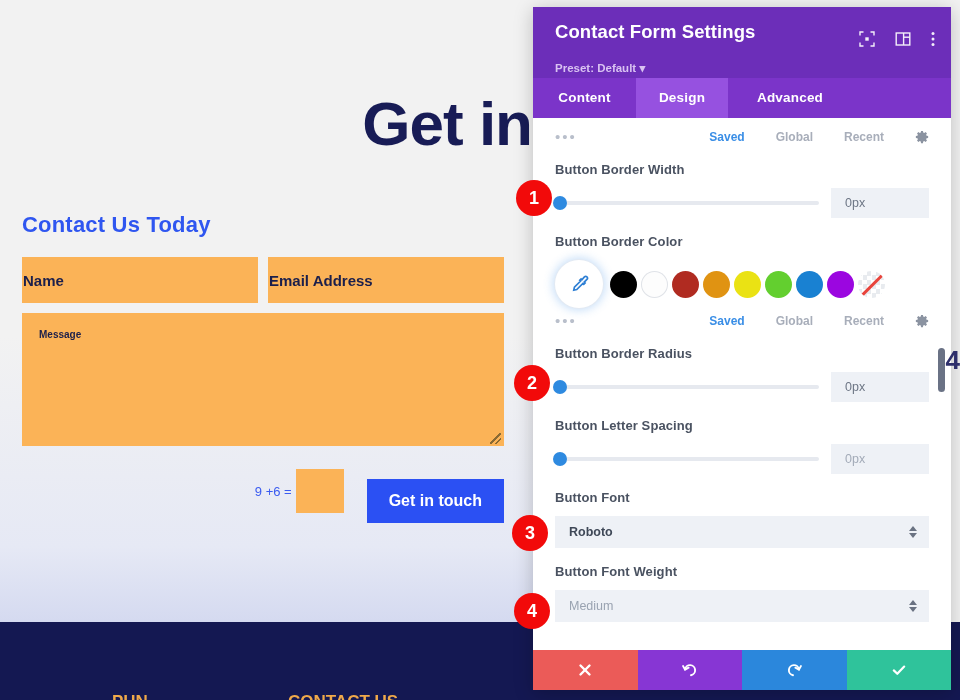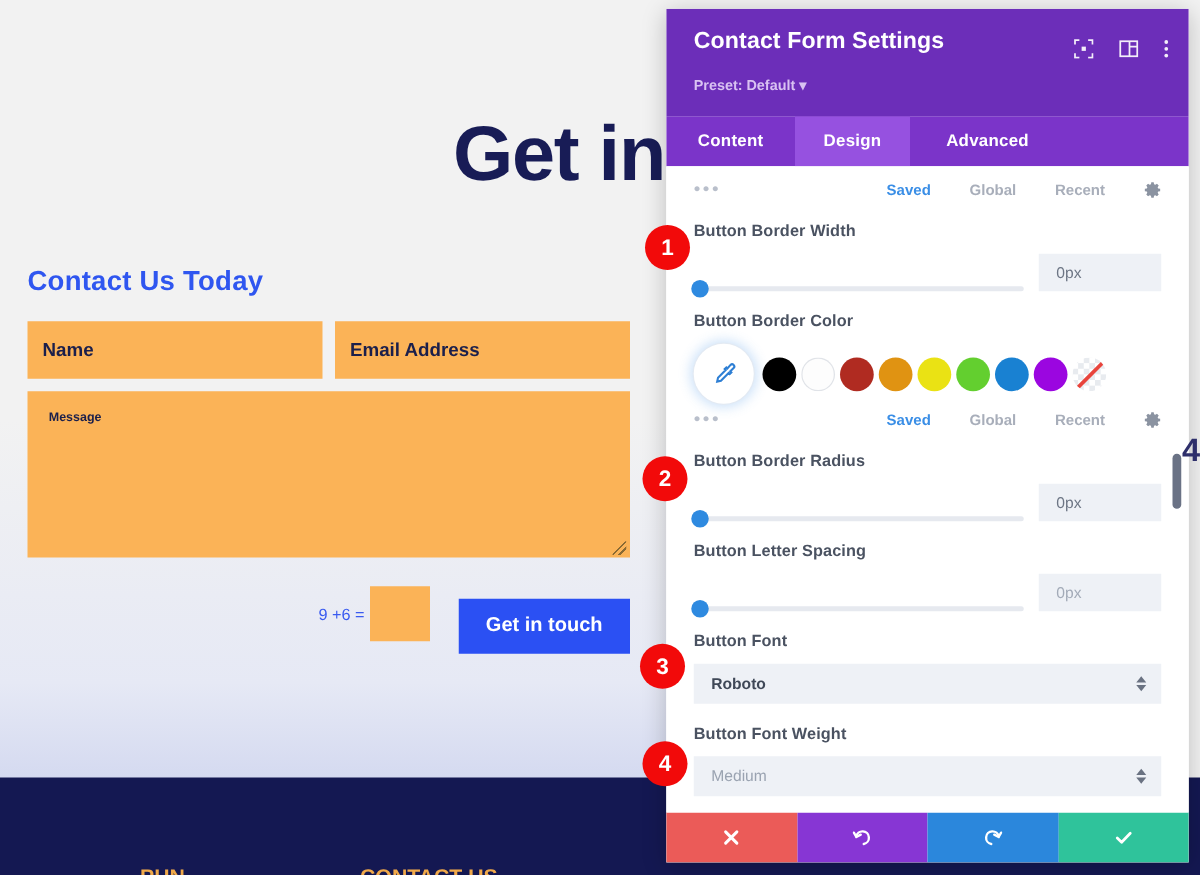--- a/index.html
+++ b/index.html
@@ -28,21 +28,21 @@
     letter-spacing: .2px; margin-bottom: 19px;
   }
   .field-row { display: flex; gap: 10px; margin-bottom: 10px; }
   .ffield {
     background: #fbb košice; 
   }
   .ffield {
     background: #fbb357;
     height: 46px; flex: 1;
     display: flex; align-items: center;
-    padding-left: 12px;
+    padding-left: 1px;
     font-size: 15px; font-weight: 700; color: #1b1f4b;
     border: none;
   }
   #msgField {
     background: #fbb357; width: 100%; height: 133px;
     padding: 16px 0 0 17px;
     font-size: 10px; font-weight: 700; color: #1b1f4b;
     position: relative;
   }
   #msgField::after {
@@ -86,21 +86,21 @@
   #modal {
     position: absolute; left: 533px; top: 7px;
     width: 418px; height: 683px;
     background: #fff;
     box-shadow: 0 3px 18px rgba(0,0,0,.22);
     display: flex; flex-direction: column;
     overflow: hidden;
   }
   #modalHeader {
     background: #6c2eb9; color: #fff;
-    padding: 14px 18px 18px 22px;
+    padding: 14px 18px 3px 22px;
     position: relative; flex: 0 0 auto;
   }
   #modalTitle { font-size: 18.5px; font-weight: 700; letter-spacing: .1px; }
   #modalPreset {
     font-size: 11.5px; font-weight: 700; color: #d9c2f2; margin-top: 18px;
   }
   #headerIcons {
     position: absolute; right: 16px; top: 24px;
     display: flex; align-items: center; gap: 20px;
   }
@@ -127,21 +127,21 @@
   .presetlinks { display: flex; align-items: flex-start; gap: 31px; }
   .plink { font-size: 12px; font-weight: 700; color: #a8aeba; cursor: pointer; }
   .plink.active { color: #3a8ee6; }
   .gear { width: 14px; height: 14px; cursor: pointer; }
 
   .ctrl { margin-top: 16px; }
   .ctrl-label {
     font-size: 13px; font-weight: 700; color: #4a5261;
     margin-bottom: 11px; letter-spacing: .1px;
   }
-  .slider-row { display: flex; align-items: flex-end; gap: 12px; }
+  .slider-row { display: flex; align-items: center; gap: 12px; }
   .track {
     position: relative; flex: 1 1 auto; height: 4px;
     background: #e6e9ef; border-radius: 2px;
   }
   .knob {
     position: absolute; left: 0; top: 50%; transform: translate(-2px,-50%);
     width: 14px; height: 14px; border-radius: 50%;
     background: #2e8ae0; cursor: pointer;
   }
   .valbox {

